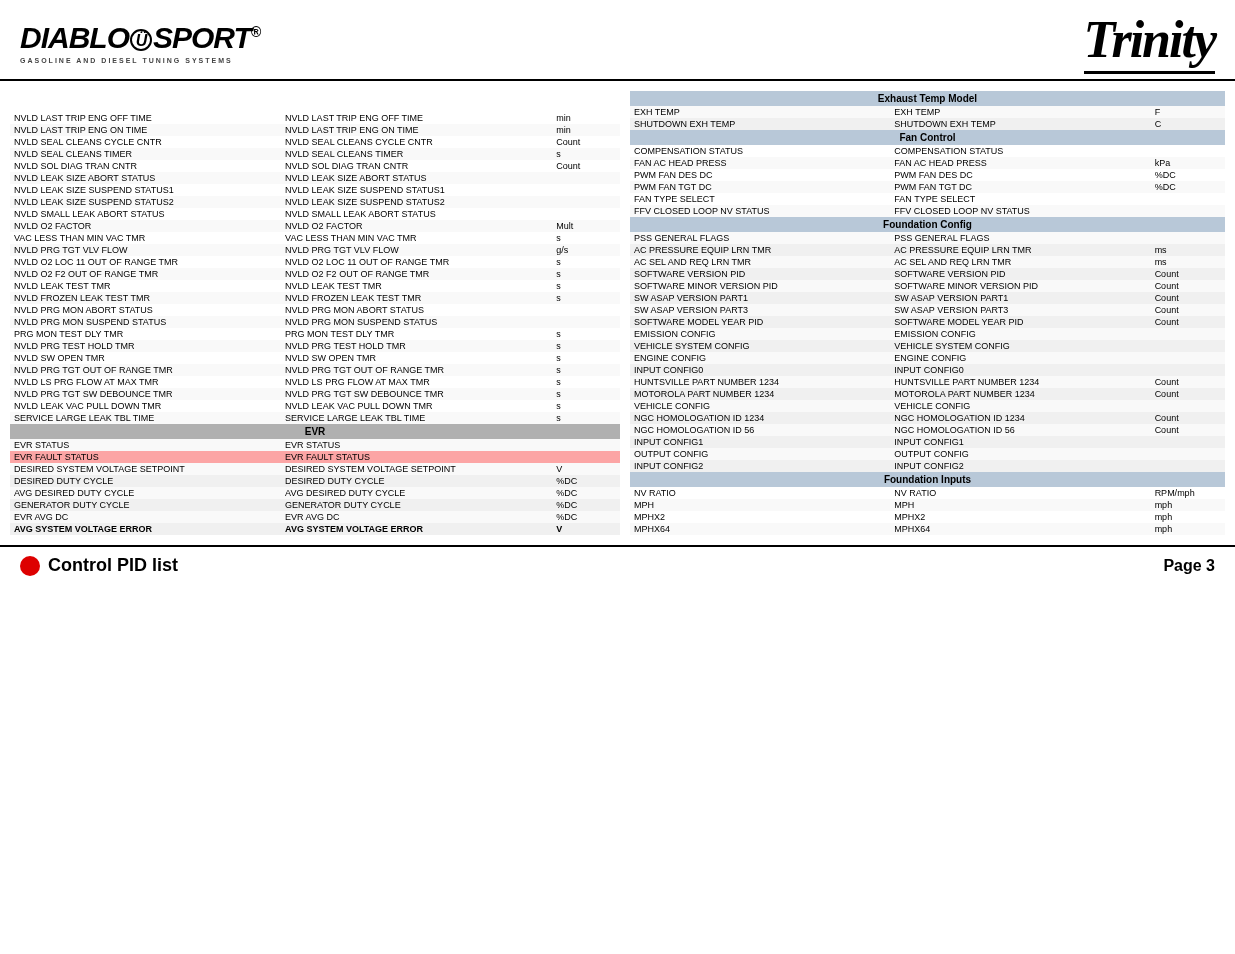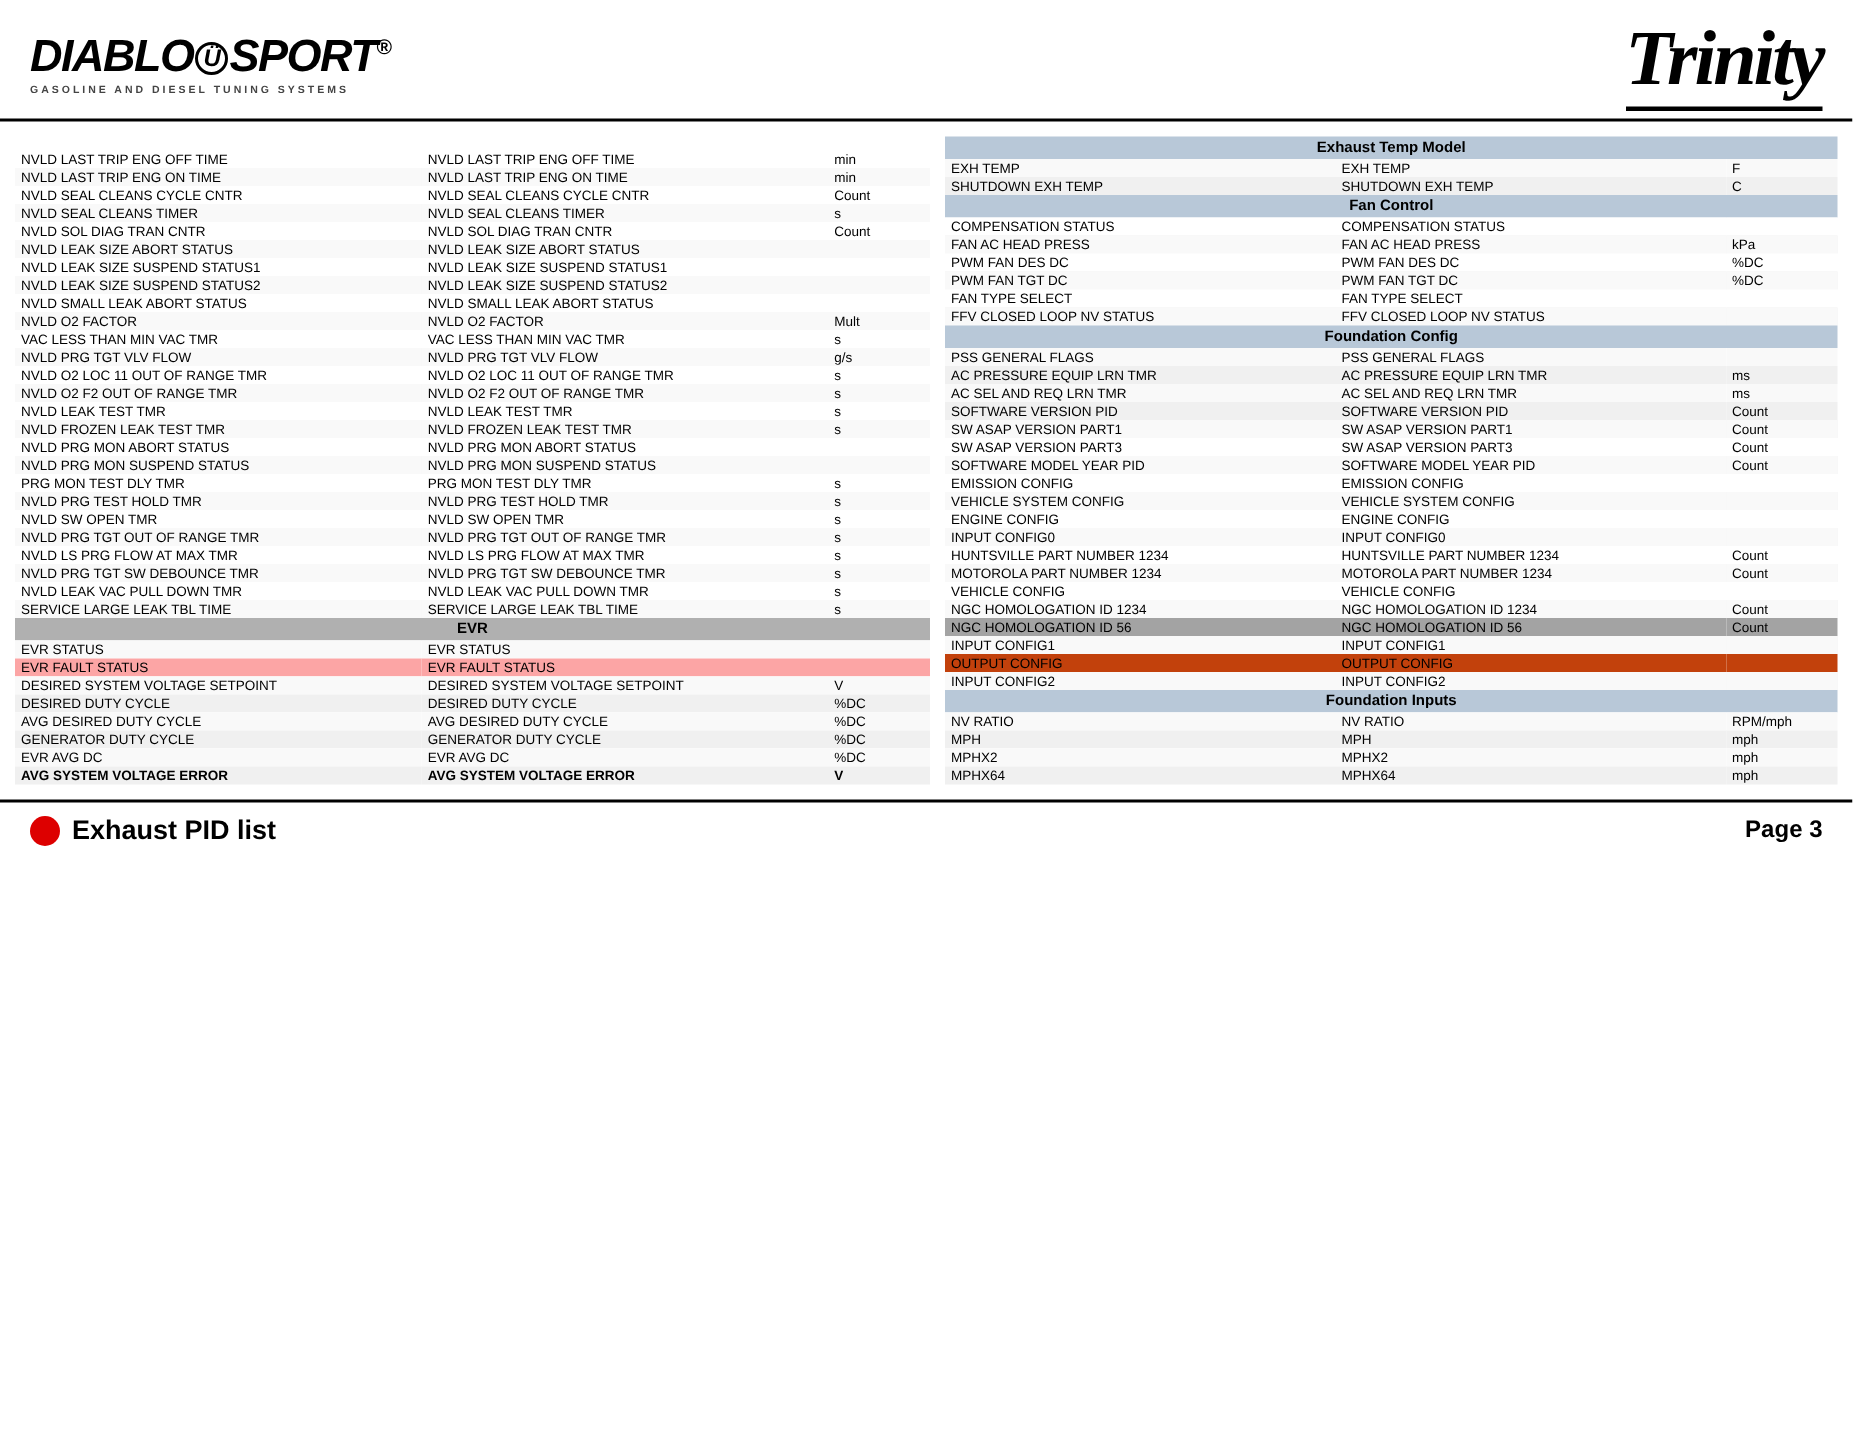--- a/index.html
+++ b/index.html
@@ -284,20 +284,25 @@
           <tr style="background: rgb(255, 255, 255);">
       <td style="width:210px;font-size:9px;">AC SEL AND REQ LRN TMR</td>
       <td style="width:210px;font-size:9px;">AC SEL AND REQ LRN TMR</td>
       <td style="width:60px;font-size:9px;">ms</td>
     </tr>
           <tr style="background: rgb(240, 240, 240);">
       <td style="width:210px;font-size:9px;">SOFTWARE VERSION PID</td>
       <td style="width:210px;font-size:9px;">SOFTWARE VERSION PID</td>
       <td style="width:60px;font-size:9px;">Count</td>
     </tr>
+          <tr style="background: rgb(255, 255, 255);">
+      <td style="width:210px;font-size:9px;">SOFTWARE MINOR VERSION PID</td>
+      <td style="width:210px;font-size:9px;">SOFTWARE MINOR VERSION PID</td>
+      <td style="width:60px;font-size:9px;">Count</td>
+    </tr>
           <tr style="background: rgb(240, 240, 240);">
       <td style="width:210px;font-size:9px;">SW ASAP VERSION PART1</td>
       <td style="width:210px;font-size:9px;">SW ASAP VERSION PART1</td>
       <td style="width:60px;font-size:9px;">Count</td>
     </tr>
           <tr style="background: rgb(255, 255, 255);">
       <td style="width:210px;font-size:9px;">SW ASAP VERSION PART3</td>
       <td style="width:210px;font-size:9px;">SW ASAP VERSION PART3</td>
       <td style="width:60px;font-size:9px;">Count</td>
     </tr>
@@ -390,16 +395,16 @@
       <td style="width:60px;font-size:9px;">mph</td>
     </tr>
         </tbody>
     </table>
   </div>
 </div>
 
 <div class="footer">
   <div class="footer-logo">
     <span class="footer-circle"></span>
-    <span>Exhaust PID list</span>
+    <span>Control PID list</span>
   </div>
   <div class="page-num">Page 3</div>
 </div>
 
 </body></html>

